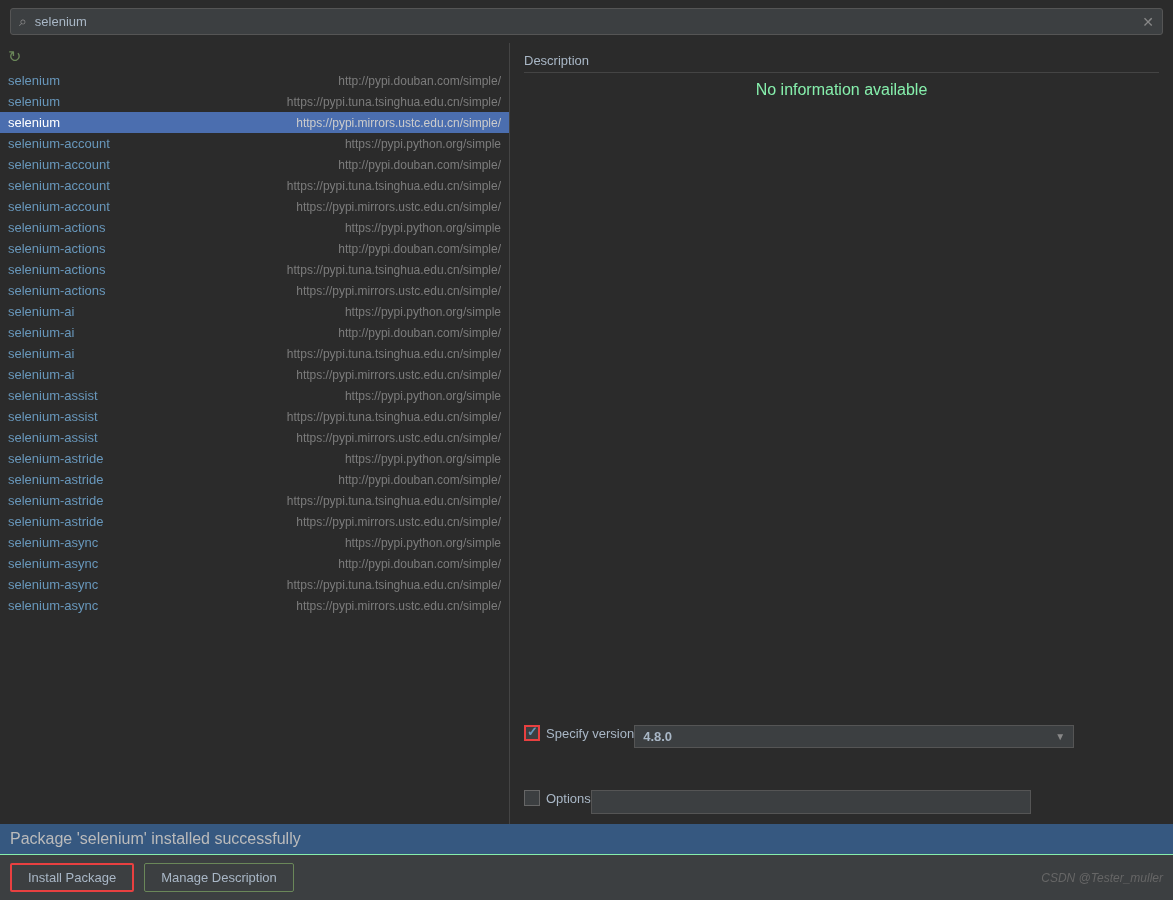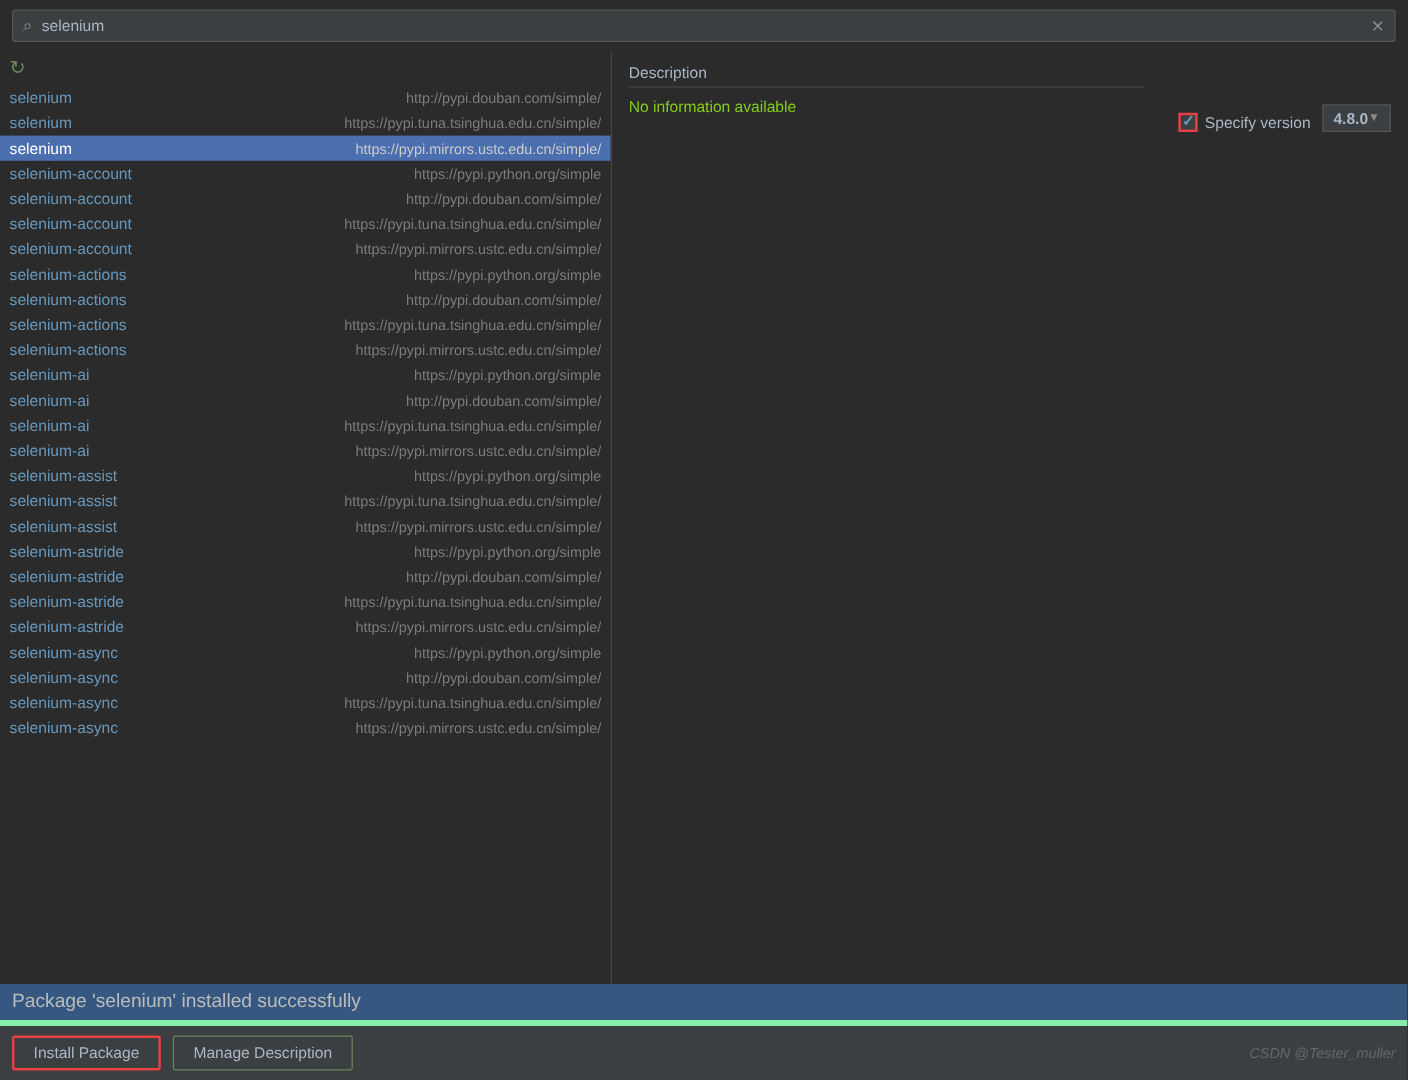--- a/index.html
+++ b/index.html
@@ -103,55 +103,55 @@
       text-align: center;
     }
     .package-row.selected .package-source {
       color: #cccccc;
     }
 
     
     .right-panel {
       flex: 1;
       display: flex;
-      flex-direction: row;
+      flex-direction: column;
       padding: 0;
     }
 
     .description-section {
       flex: 1;
       padding: 10px 14px;
     }
 
     .description-title {
       color: #a9b7c6;
       font-size: 13px;
       margin-bottom: 8px;
       padding-bottom: 4px;
       border-bottom: 1px solid #444;
     }
 
     .description-body {
-      color: #84cc16;
-      font-size: 13px;
+      color: #86efac;
+      font-size: 16px;
       margin-top: 8px;
+      text-align: center;
     }
 
     
     .controls-section {
       padding: 10px 14px;
       display: flex;
       flex-direction: column;
       gap: 8px;
     }
 
     .control-row {
       display: flex;
-      align-items: flex-end;
-      gap: 10px;
+      align-items: flex-start;
       margin-top: 34px;
     }
 
     .checkbox-wrapper {
       display: flex;
       align-items: center;
       gap: 6px;
     }
 
     .checkbox-specify {
@@ -222,21 +222,21 @@
       color: #bbbbbb;
     }
 
     
     .button-bar {
       background: #3c3f41;
       padding: 8px 10px;
       display: flex;
       align-items: center;
       gap: 10px;
-      border-top: 5px solid #86efac;
+      border-top: 1px solid #86efac;
       justify-content: space-between;
     }
 
     .button-bar-left {
       display: flex;
       gap: 10px;
     }
 
     .btn {
       padding: 5px 16px;
@@ -405,20 +405,27 @@
         <div class="checkbox-wrapper">
           <input type="checkbox" class="checkbox-specify" checked="" style="">
           <span class="control-label">Specify version</span>
         </div>
         <div class="version-dropdown" style="flex:1; max-width:440px;font-weight:bold;">
           <span>4.8.0</span>
           <span class="dropdown-arrow">▼</span>
         </div>
       </div>
 
+      <div class="control-row">
+        <div class="checkbox-wrapper">
+          <input type="checkbox" class="checkbox-options" style="">
+          <span class="control-label">Options</span>
+        </div>
+        <input type="text" class="options-input" style="flex: 1 1 0%; max-width: 440px;" value="">
+      </div>
     </div>
   </div>
 </div>
 
 <div class="status-bar">
   <span>Package 'selenium' installed successfully</span>
 </div>
 
 <div class="button-bar">
   <div class="button-bar-left">

